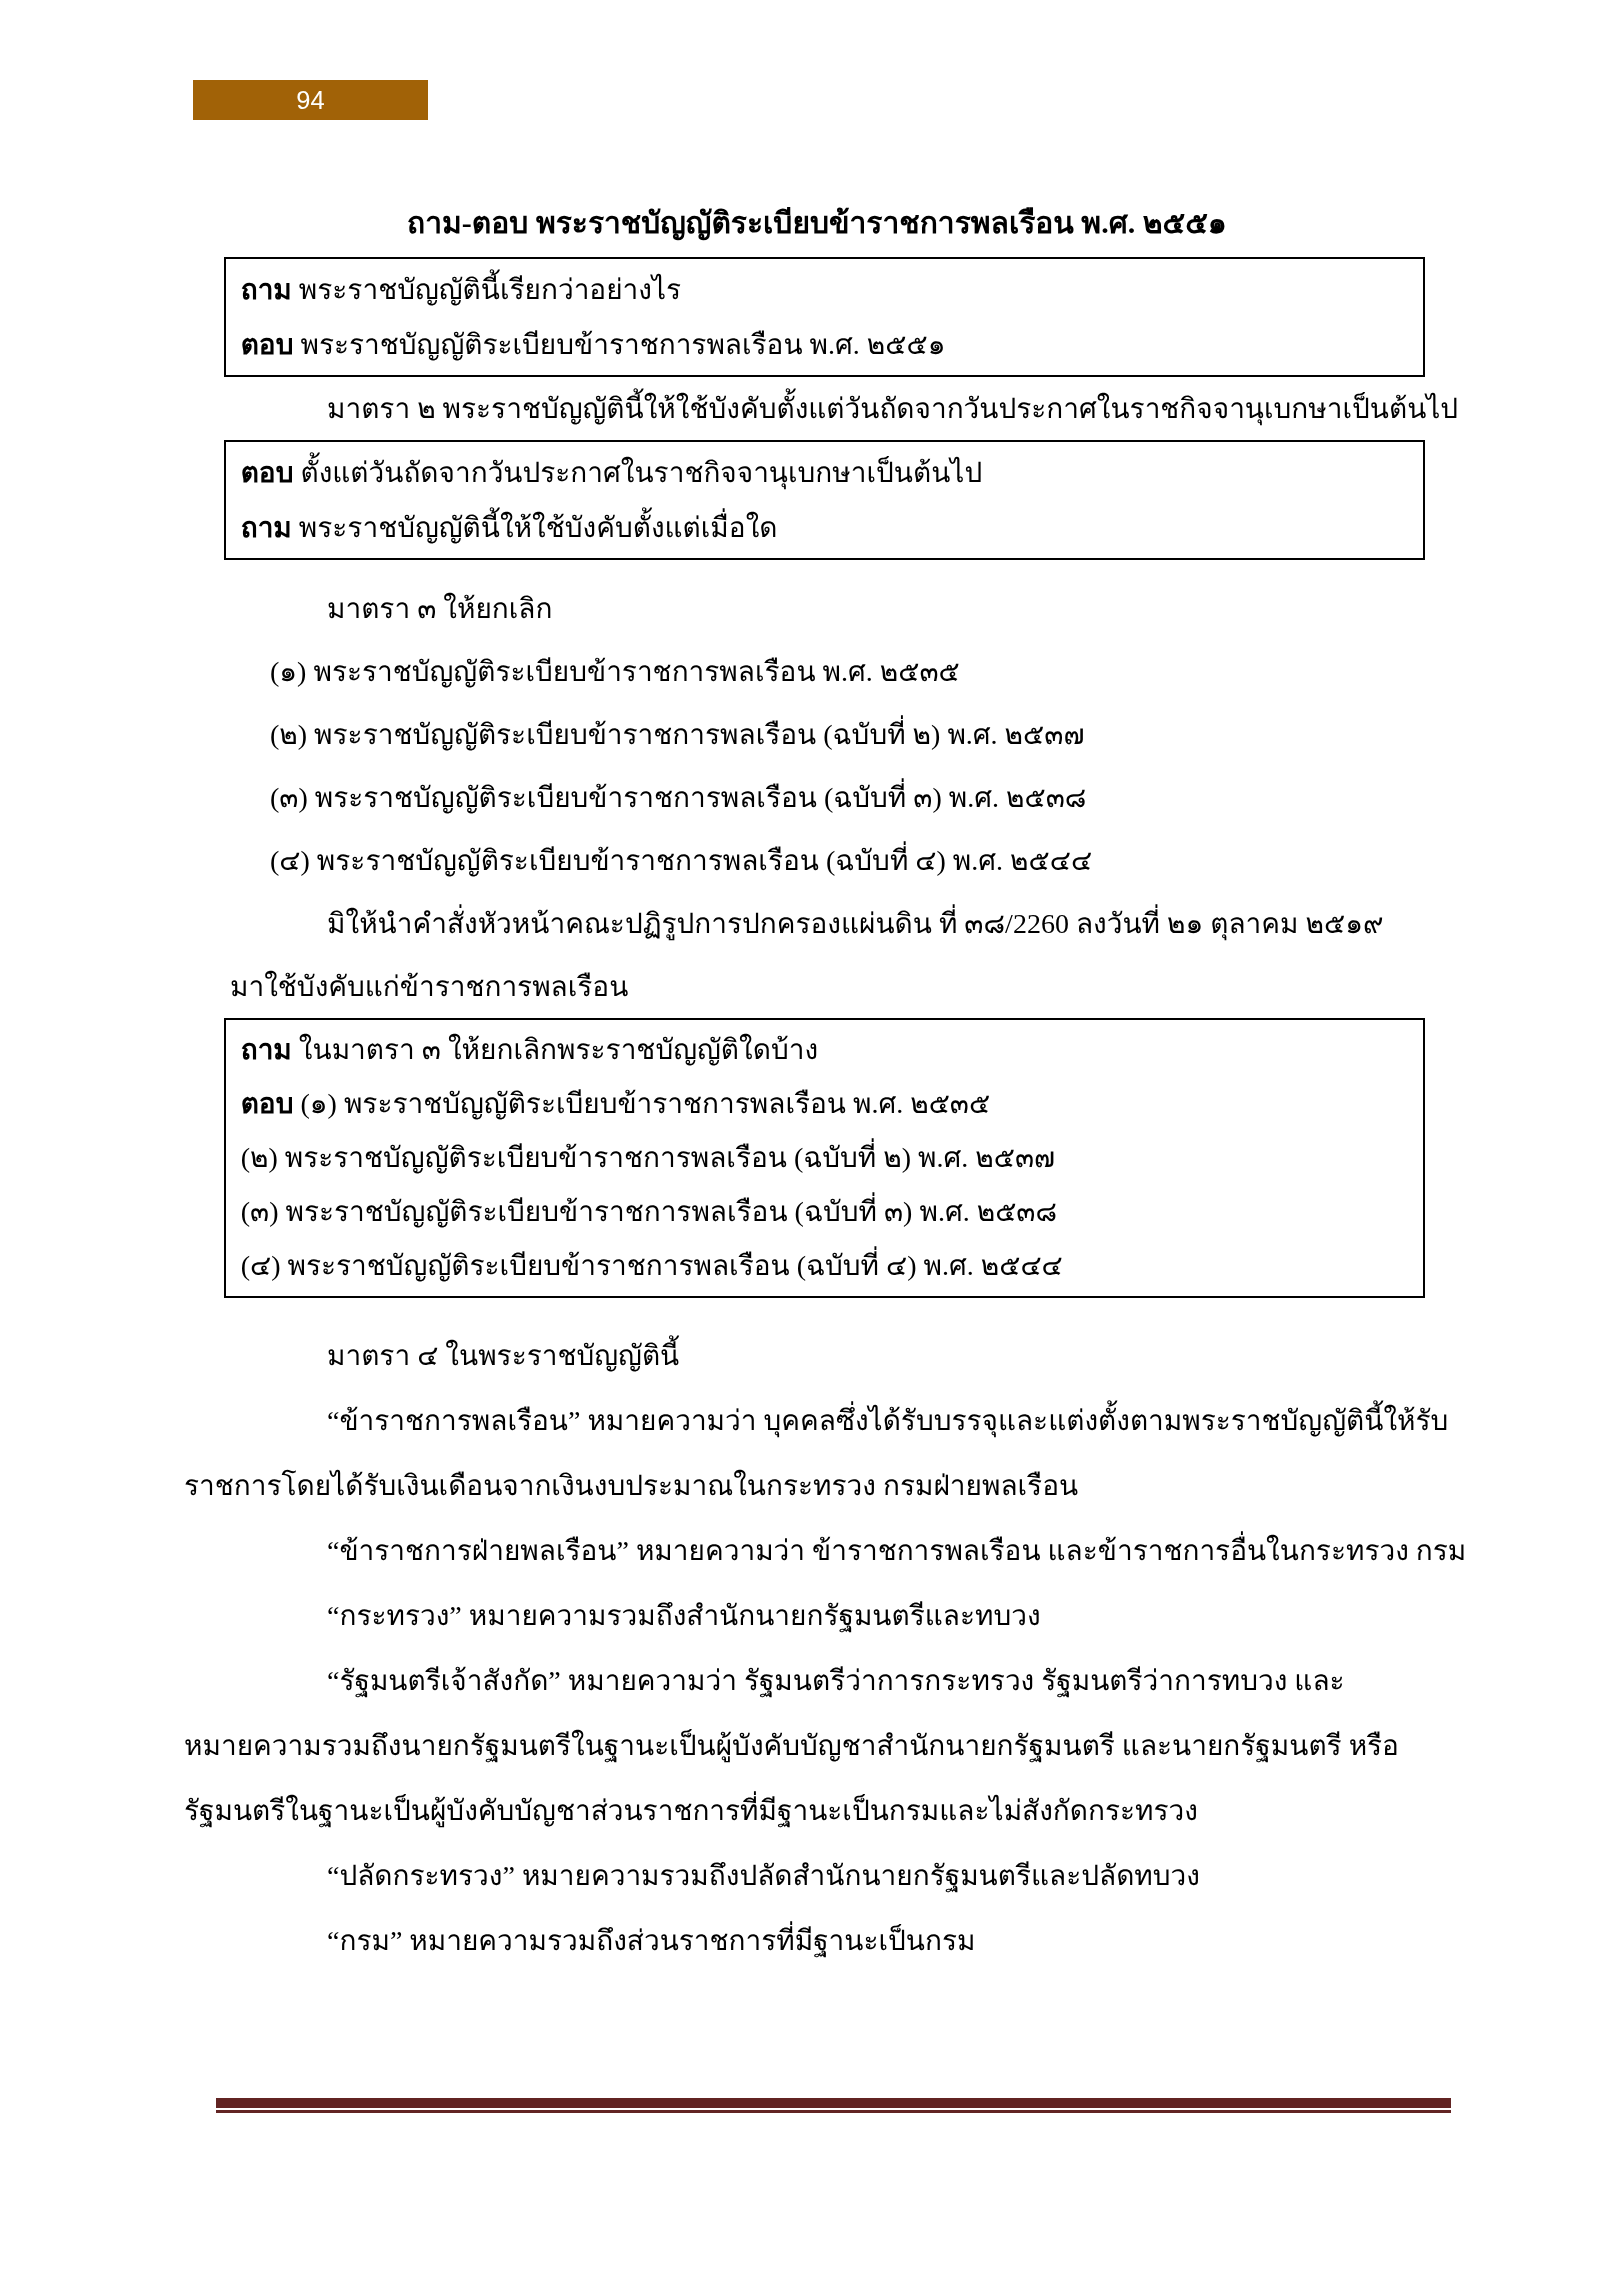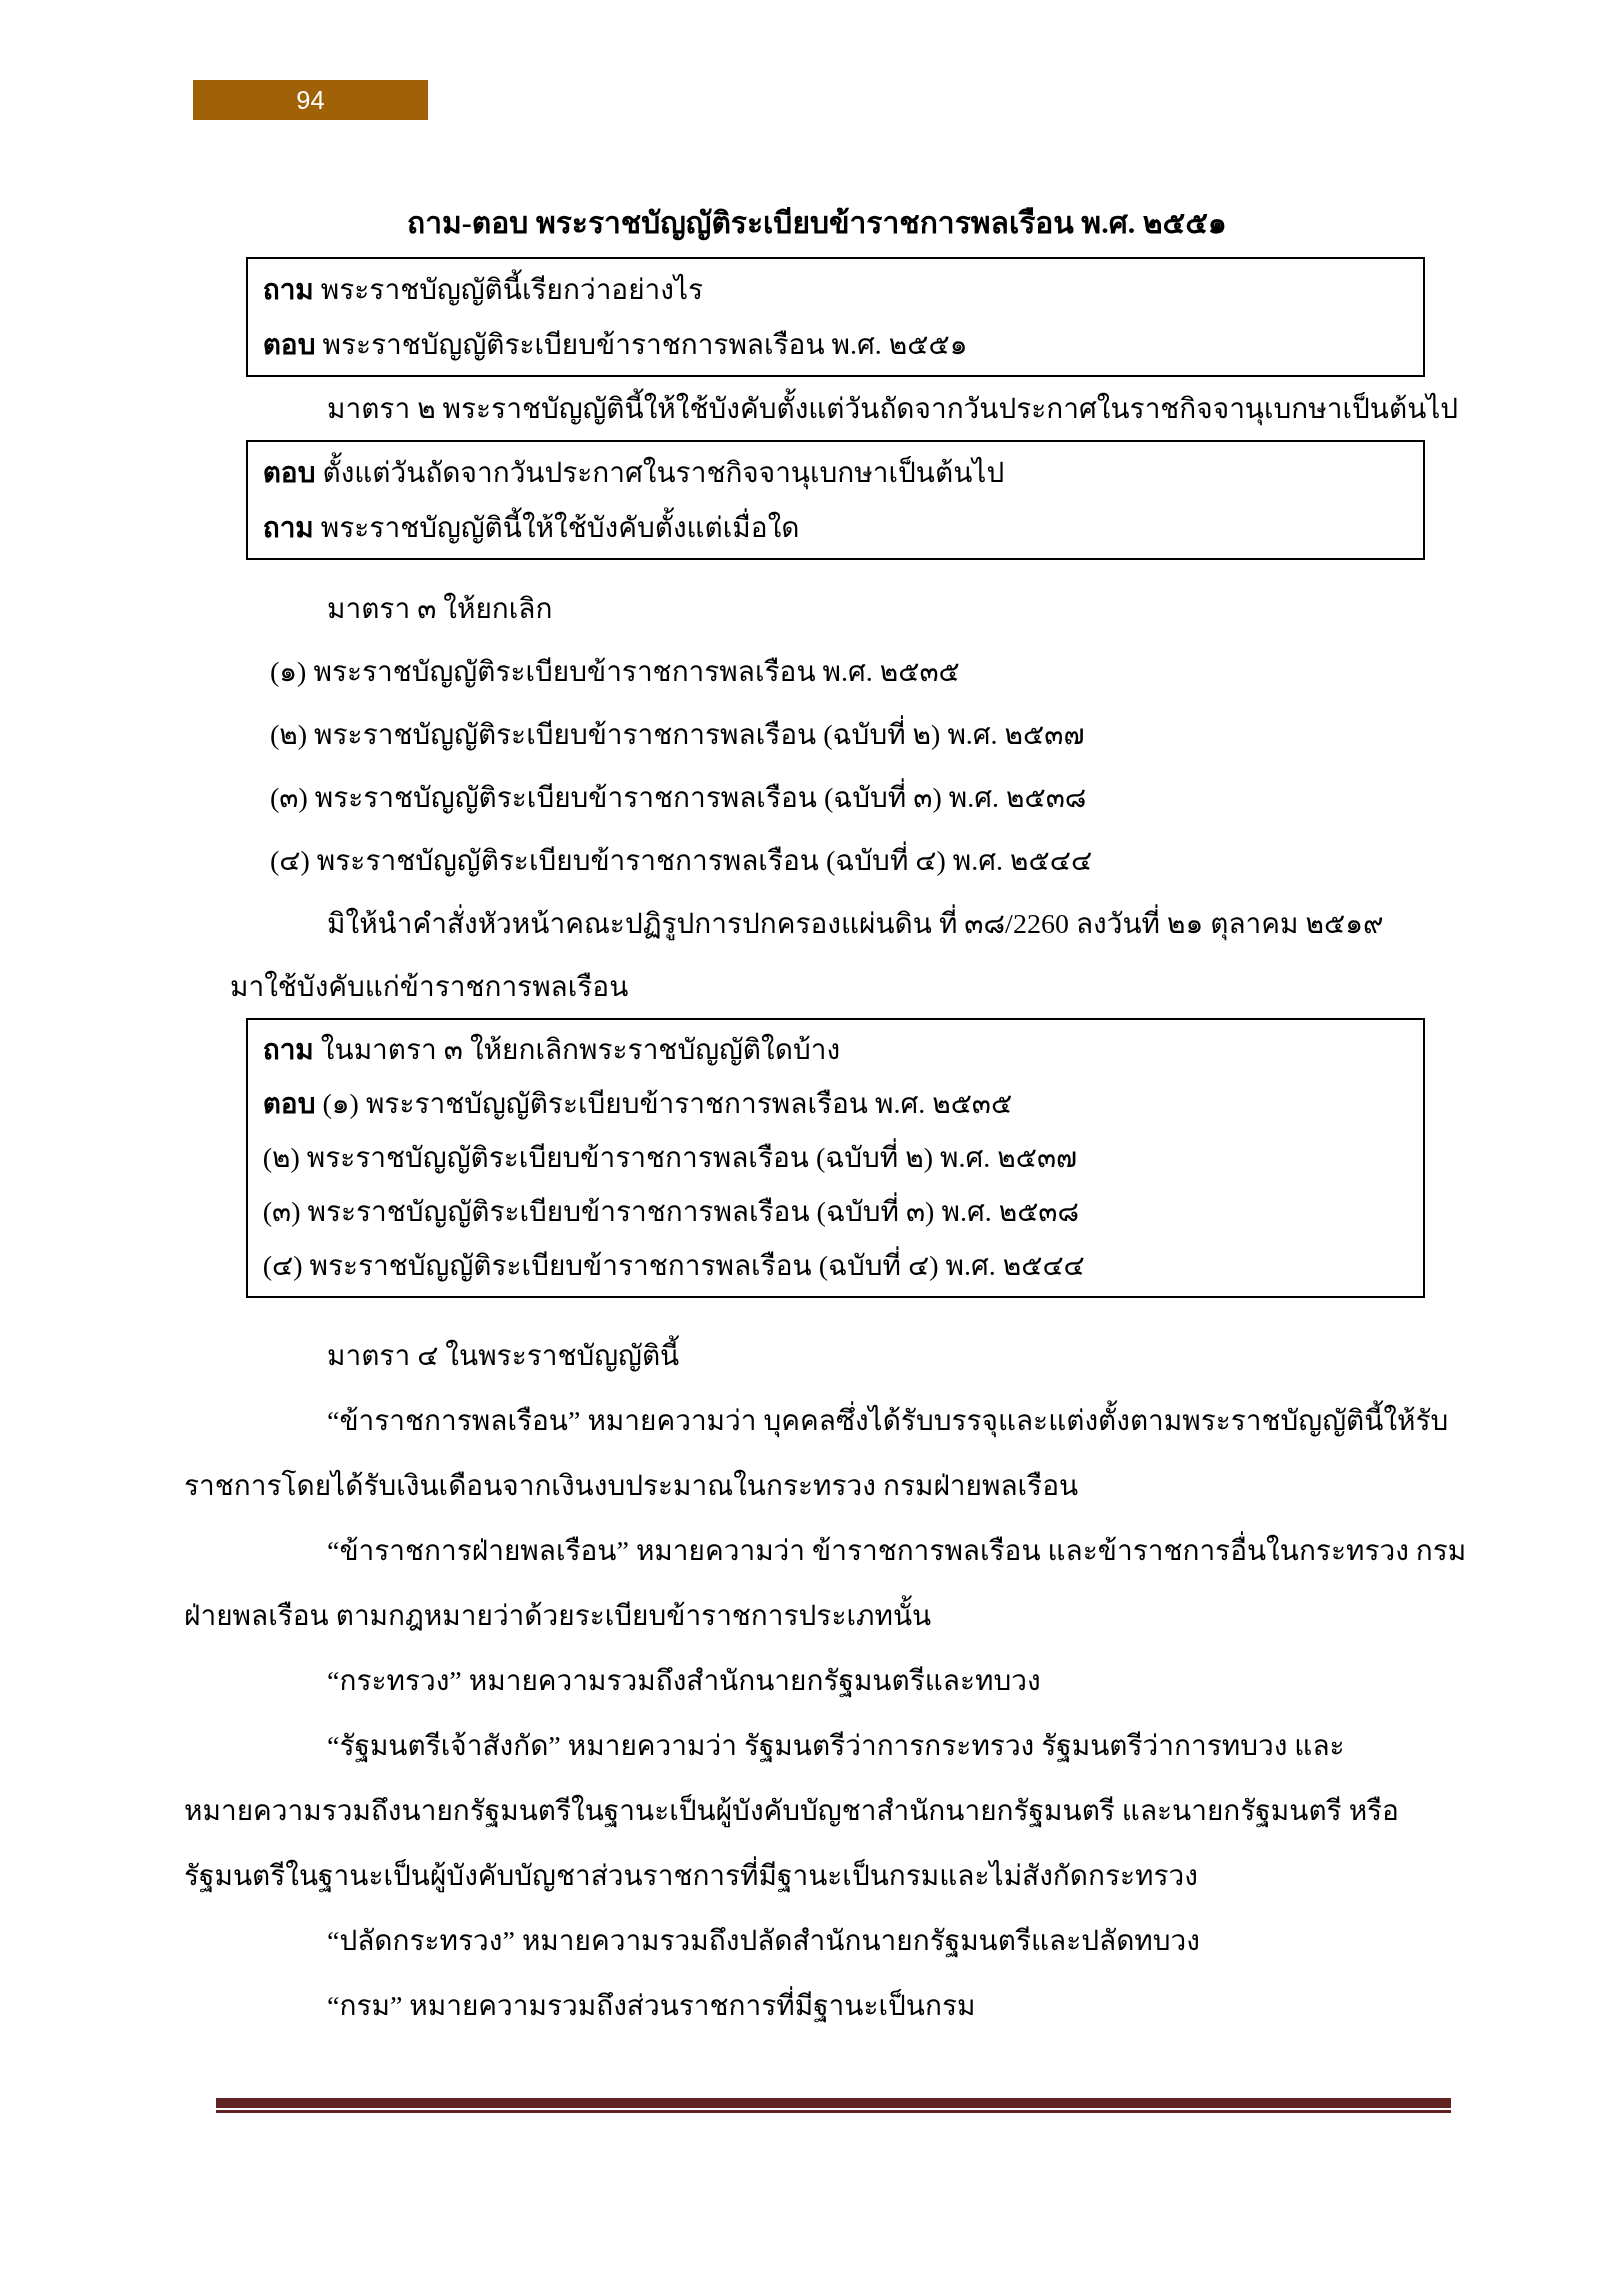--- a/index.html
+++ b/index.html
@@ -30,21 +30,21 @@
   }
   .line{line-height:63px;height:63px;white-space:nowrap;}
   .line2{line-height:65px;height:65px;white-space:nowrap;}
   .ind{padding-left:143px;}
   .ind2{padding-left:86px;}
   .ind3{padding-left:46px;}
   .mt{margin-top:17.6px;}
   .mt2{margin-top:25.5px;}
   .qa-box{
     border:2.9px solid #000;
-    margin-left:62px;margin-right:25.5px;
+    margin-left:40px;margin-right:25.5px;
     padding:2.9px 14.7px;
   }
   .qa-line{line-height:55px;height:55px;white-space:nowrap;}
   .qa-box3 .qa-line{line-height:54px;height:54px;}
   .qa-label{font-weight:bold;}
   .footer-rule{position:absolute;left:216px;top:2098px;width:1235px;}
   .footer-rule .thick{height:9.8px;background:#622423;}
   .footer-rule .thin{height:2.9px;background:#622423;margin-top:2px;}
   .footer-text{
     position:absolute;left:184px;top:2117px;width:1266px;
@@ -90,21 +90,20 @@
       <div class="qa-line"><span class="qa-label">ตอบ</span> <span>(๑) พระราชบัญญัติระเบียบข้าราชการพลเรือน พ.ศ. ๒๕๓๕</span></div>
       <div class="qa-line">(๒) พระราชบัญญัติระเบียบข้าราชการพลเรือน (ฉบับที่ ๒) พ.ศ. ๒๕๓๗</div>
       <div class="qa-line">(๓) พระราชบัญญัติระเบียบข้าราชการพลเรือน (ฉบับที่ ๓) พ.ศ. ๒๕๓๘</div>
       <div class="qa-line">(๔) พระราชบัญญัติระเบียบข้าราชการพลเรือน (ฉบับที่ ๔) พ.ศ. ๒๕๔๔</div>
     </div>
 
     <div class="line2 ind mt2">มาตรา ๔ ในพระราชบัญญัตินี้</div>
     <div class="line2 ind">“ข้าราชการพลเรือน” หมายความว่า บุคคลซึ่งได้รับบรรจุและแต่งตั้งตามพระราชบัญญัตินี้ให้รับ</div>
     <div class="line2">ราชการโดยได้รับเงินเดือนจากเงินงบประมาณในกระทรวง กรมฝ่ายพลเรือน</div>
     <div class="line2 ind">“ข้าราชการฝ่ายพลเรือน” หมายความว่า ข้าราชการพลเรือน และข้าราชการอื่นในกระทรวง กรม</div>
-    <div class="line2">ฝ่ายพลเรือน ตามกฎหมายว่าด้วยระเบียบข้าราชการประเภทนั้น</div>
     <div class="line2 ind">“กระทรวง” หมายความรวมถึงสำนักนายกรัฐมนตรีและทบวง</div>
     <div class="line2 ind">“รัฐมนตรีเจ้าสังกัด” หมายความว่า รัฐมนตรีว่าการกระทรวง รัฐมนตรีว่าการทบวง และ</div>
     <div class="line2">หมายความรวมถึงนายกรัฐมนตรีในฐานะเป็นผู้บังคับบัญชาสำนักนายกรัฐมนตรี และนายกรัฐมนตรี หรือ</div>
     <div class="line2">รัฐมนตรีในฐานะเป็นผู้บังคับบัญชาส่วนราชการที่มีฐานะเป็นกรมและไม่สังกัดกระทรวง</div>
     <div class="line2 ind">“ปลัดกระทรวง” หมายความรวมถึงปลัดสำนักนายกรัฐมนตรีและปลัดทบวง</div>
     <div class="line2 ind">“กรม” หมายความรวมถึงส่วนราชการที่มีฐานะเป็นกรม</div>
 
   </div>
 
   <div class="footer-rule">

